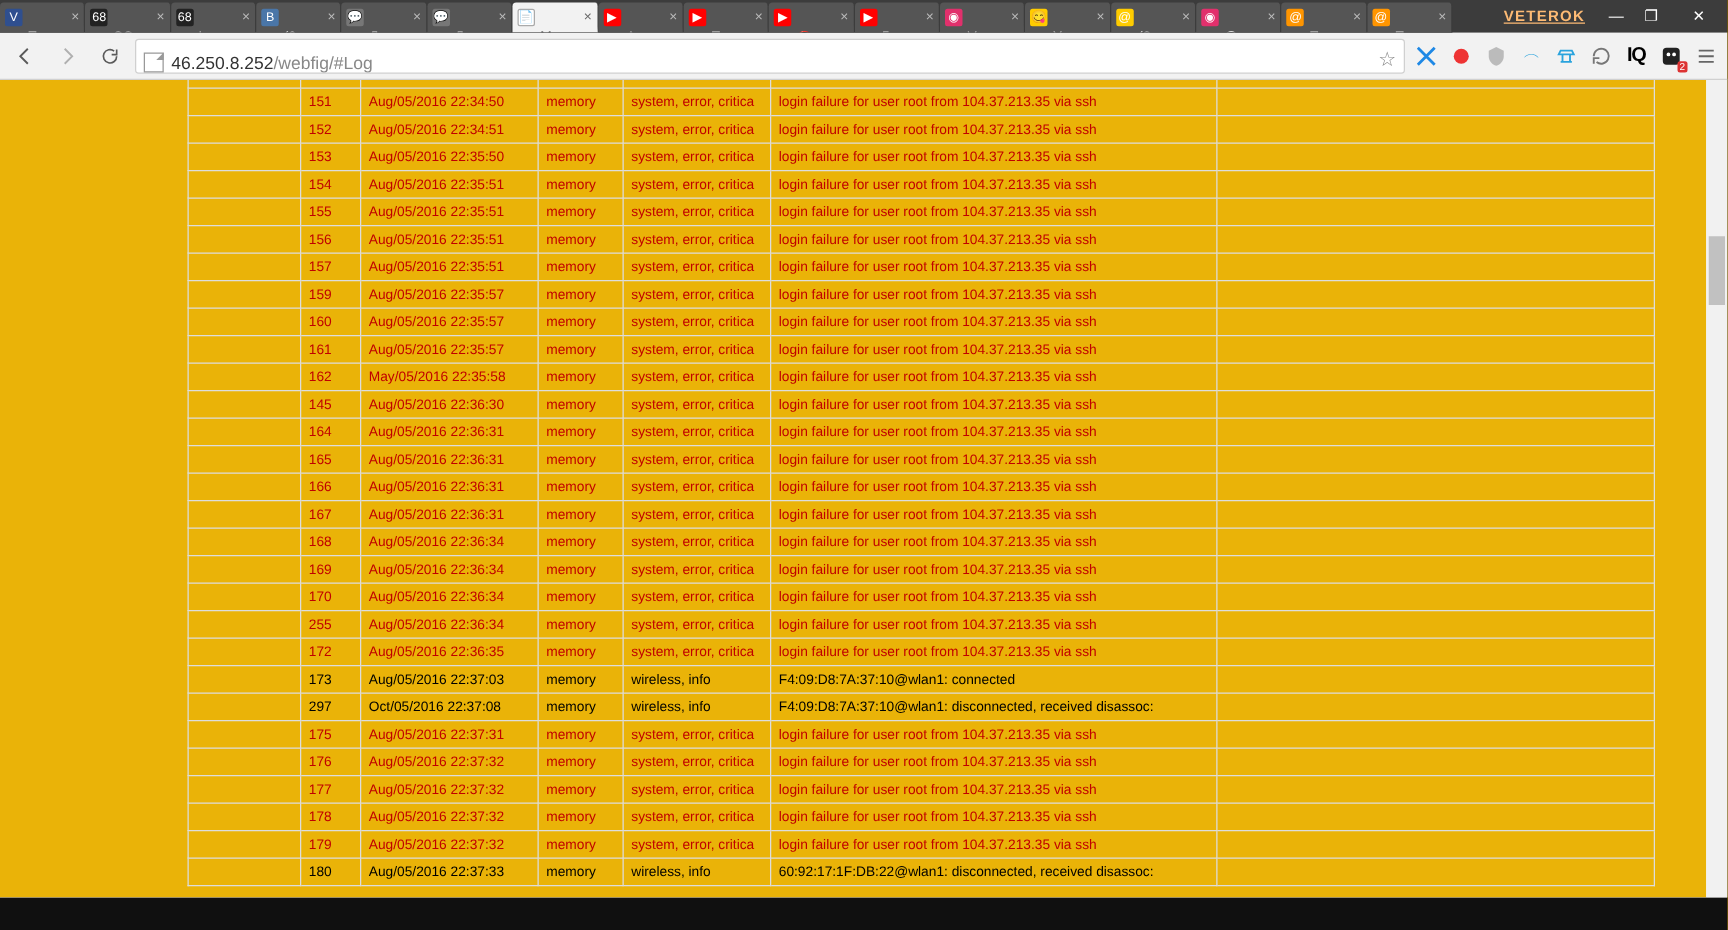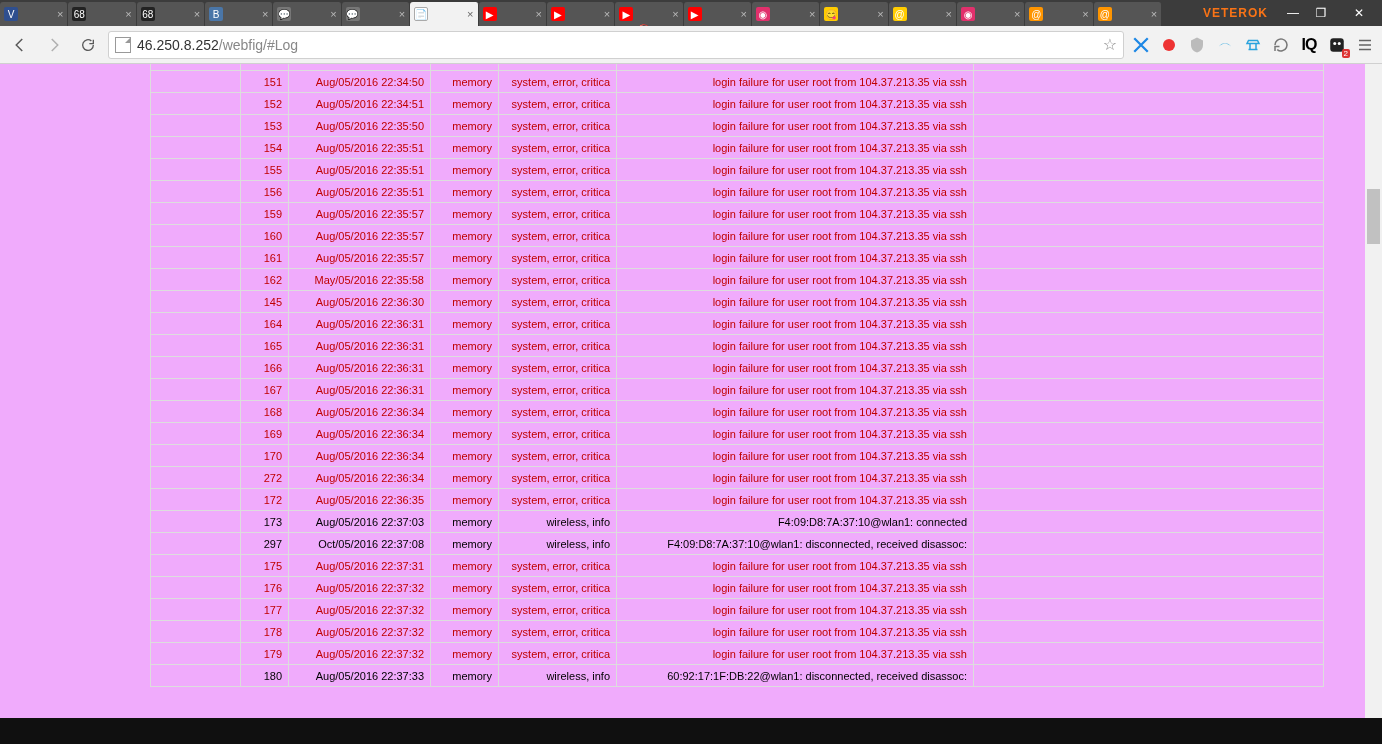--- a/index.html
+++ b/index.html
@@ -13,21 +13,21 @@
   .titlebar {
     height: 26px;
     background: #3c3c3c;
     display: flex;
     align-items: center;
     justify-content: flex-end;
     color: #ddd;
     font-size: 12px;
   }
   .titlebar .title { margin-right: auto; padding-left: 8px; visibility:hidden;}
-  .titlebar .vet { margin-right: 10px; font-weight: bold; letter-spacing: 1px; color:#f97316;}
+  .titlebar .vet { margin-right: 10px; font-weight: bold; letter-spacing: 1px; color:#fdba74;text-decoration:underline;}
   .titlebar .wbtn {
     width: 26px; height: 20px; display:flex; align-items:center; justify-content:center;
     margin-left:2px; color:#fff; font-size:12px;
   }
   .titlebar .wbtn.close { width:46px; }
   .tabs {
     position:absolute;
     top: 0; left:0; right: 220px;
     height:26px;
     display:flex;
@@ -83,21 +83,21 @@
     border-radius:14px;
   }
   .navbtn.disabled { color:#b0b0b0; }
   .omnibox {
     flex:1;
     height:28px;
     border:1px solid #d0d0d0;
     border-radius:3px;
     background:#fff;
     display:flex;
-    align-items:center;
+    align-items:flex-end;
     padding:0 6px;
     font-size:14px;
     color:#333;
   }
   .omnibox .page-ico {
     width:16px; height:16px;
     border:1px solid #999;
     margin-right:6px;
     position:relative;
   }
@@ -118,22 +118,21 @@
   .content-wrap {
     position:relative;
     height: calc(744px - 26px - 38px - 26px);
     background:#fff;
     overflow:hidden;
   }
   .page {
     position:absolute;
     left:0; right:17px; top:0; bottom:0;
     overflow:hidden;
-    background:#f0abfc;
-    text-align:right;
+    background:#eab308;
   }
   table.log {
     border-collapse:collapse;
     font-family: Verdana, sans-serif;
     font-size:11px;
     table-layout: fixed;
     margin-left:150px;
     margin-top:-16px;
   }
   table.log td {
@@ -415,20 +414,29 @@
             <td></td>
             <td>156</td>
             <td>Aug/05/2016 22:35:51</td>
             <td>memory</td>
             <td>system, error, critica</td>
             <td>login failure for user root from 104.37.213.35 via ssh</td>
             <td></td>
           </tr>
           <tr class="crit">
             <td></td>
+            <td>157</td>
+            <td>Aug/05/2016 22:35:51</td>
+            <td>memory</td>
+            <td>system, error, critica</td>
+            <td>login failure for user root from 104.37.213.35 via ssh</td>
+            <td></td>
+          </tr>
+          <tr class="crit">
+            <td></td>
             <td>159</td>
             <td>Aug/05/2016 22:35:57</td>
             <td>memory</td>
             <td>system, error, critica</td>
             <td>login failure for user root from 104.37.213.35 via ssh</td>
             <td></td>
           </tr>
           <tr class="crit">
             <td></td>
             <td>160</td>
@@ -523,21 +531,21 @@
             <td></td>
             <td>170</td>
             <td>Aug/05/2016 22:36:34</td>
             <td>memory</td>
             <td>system, error, critica</td>
             <td>login failure for user root from 104.37.213.35 via ssh</td>
             <td></td>
           </tr>
           <tr class="crit">
             <td></td>
-            <td>272</td>
+            <td>255</td>
             <td>Aug/05/2016 22:36:34</td>
             <td>memory</td>
             <td>system, error, critica</td>
             <td>login failure for user root from 104.37.213.35 via ssh</td>
             <td></td>
           </tr>
           <tr class="crit">
             <td></td>
             <td>172</td>
             <td>Aug/05/2016 22:36:35</td>

